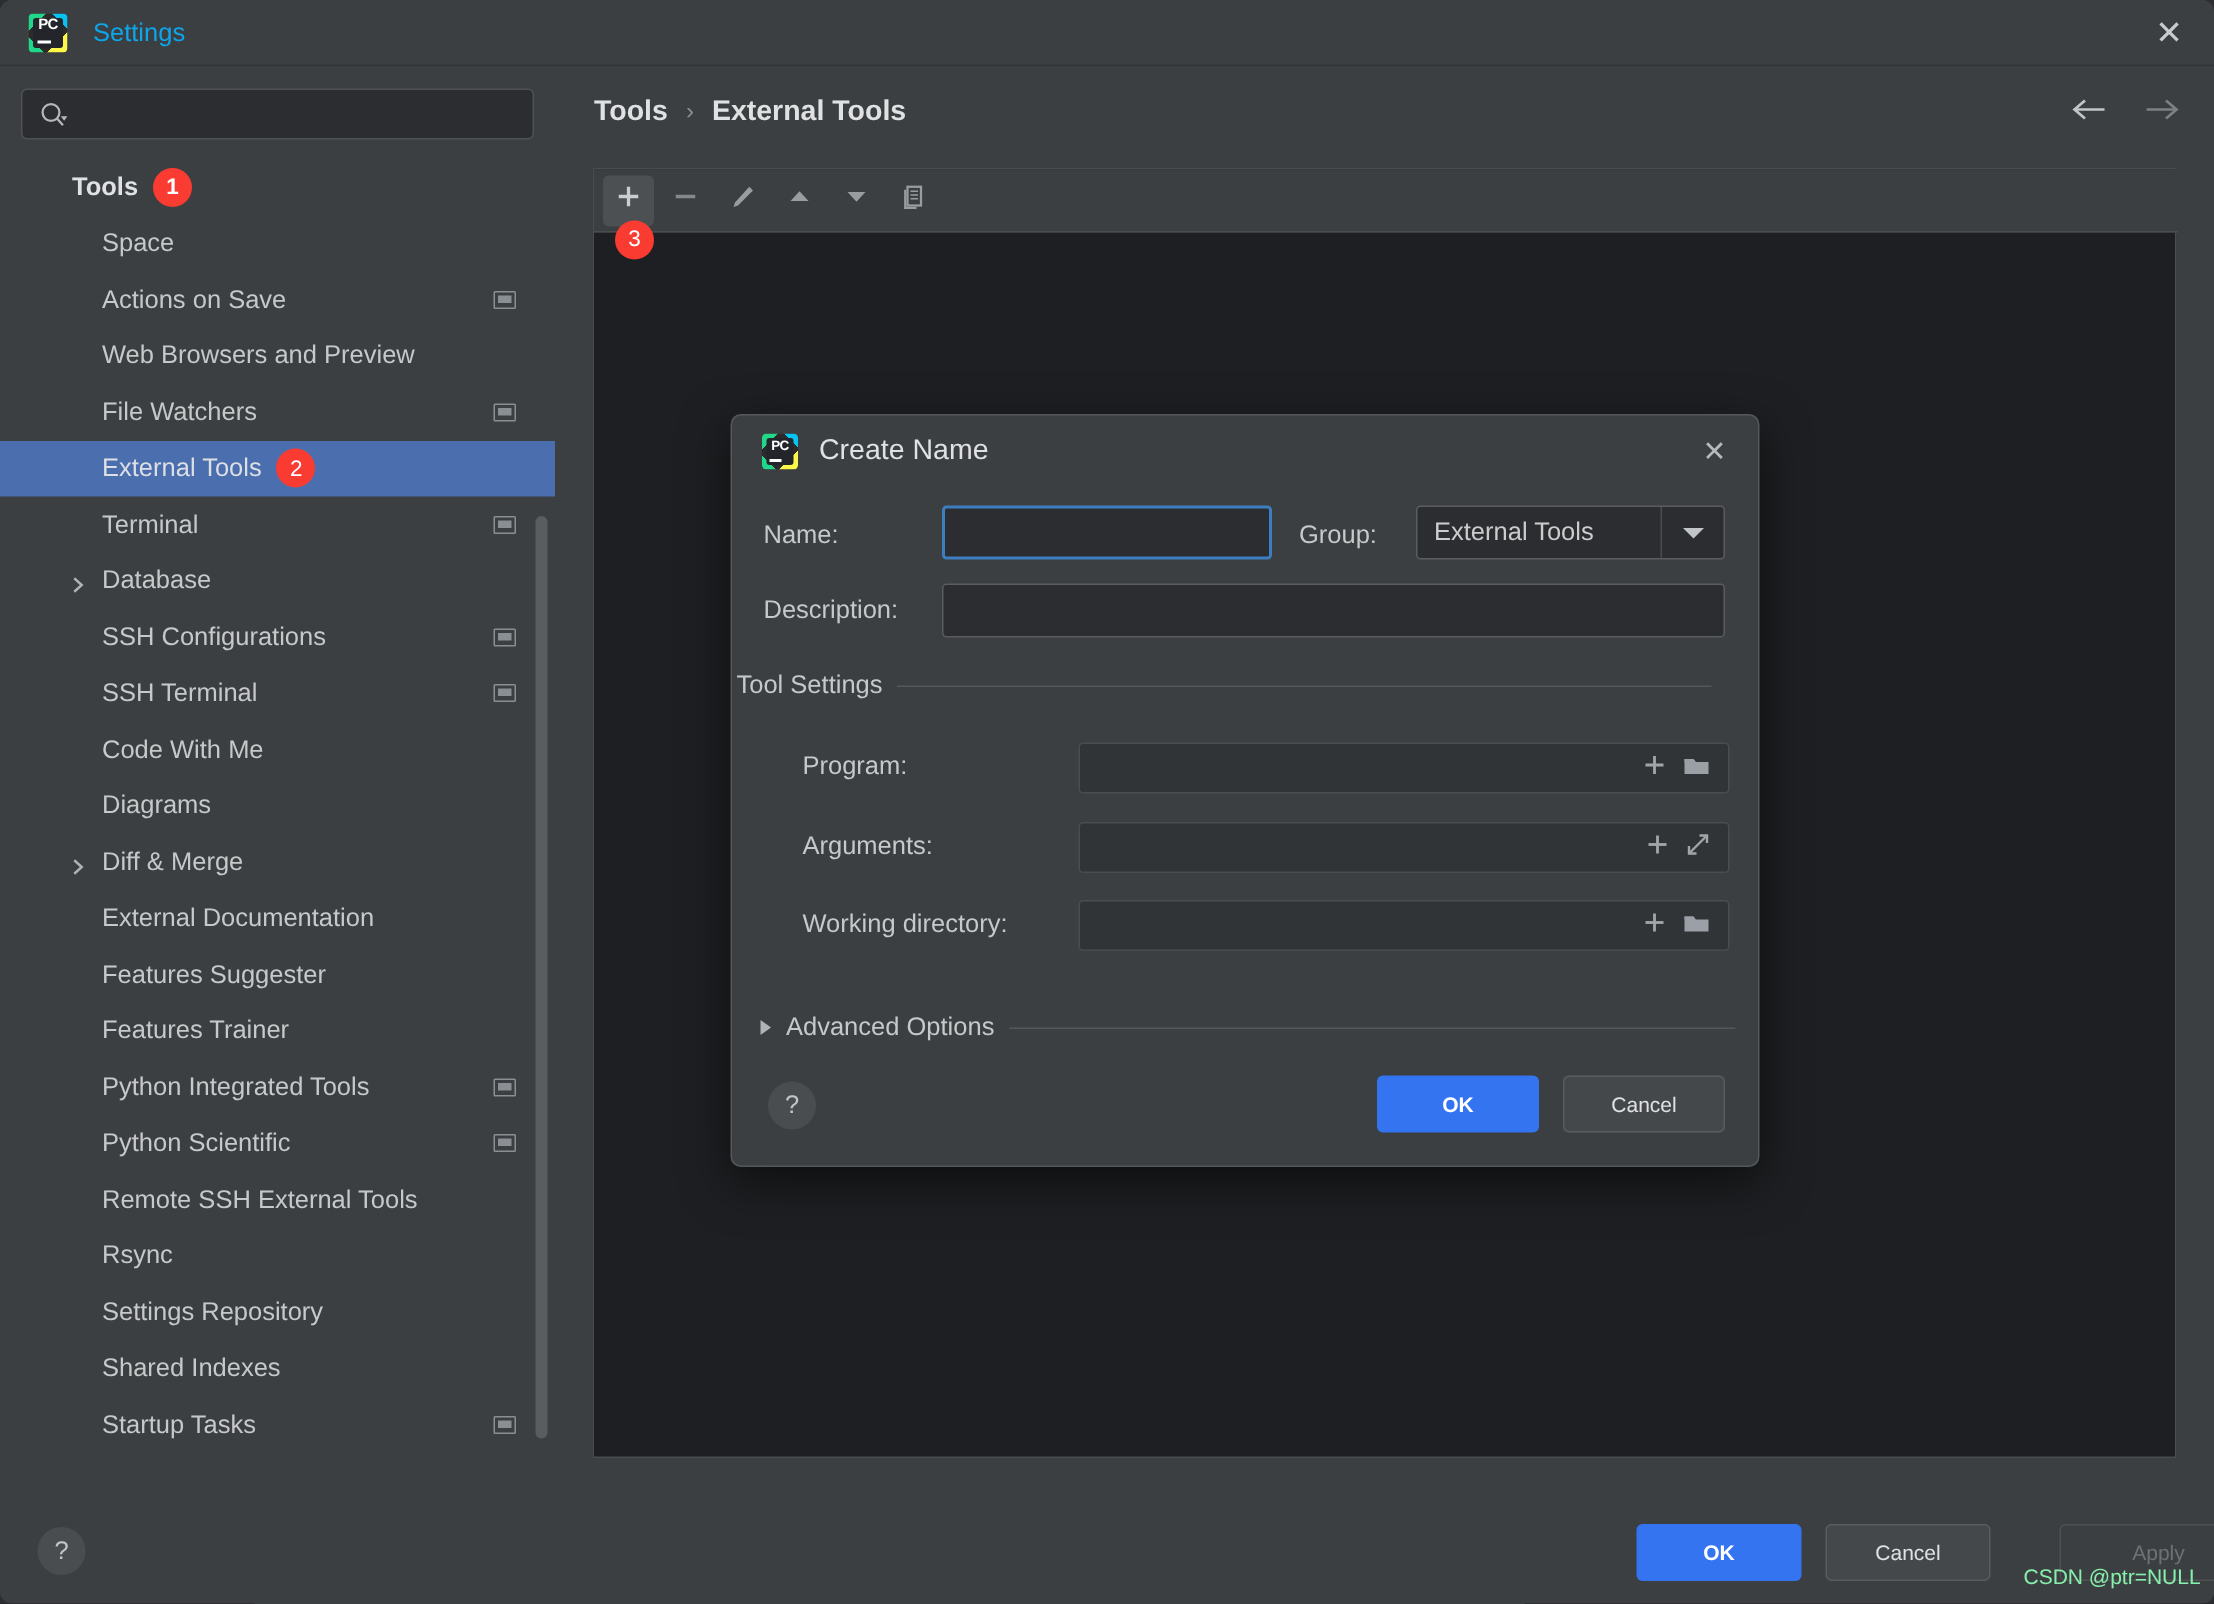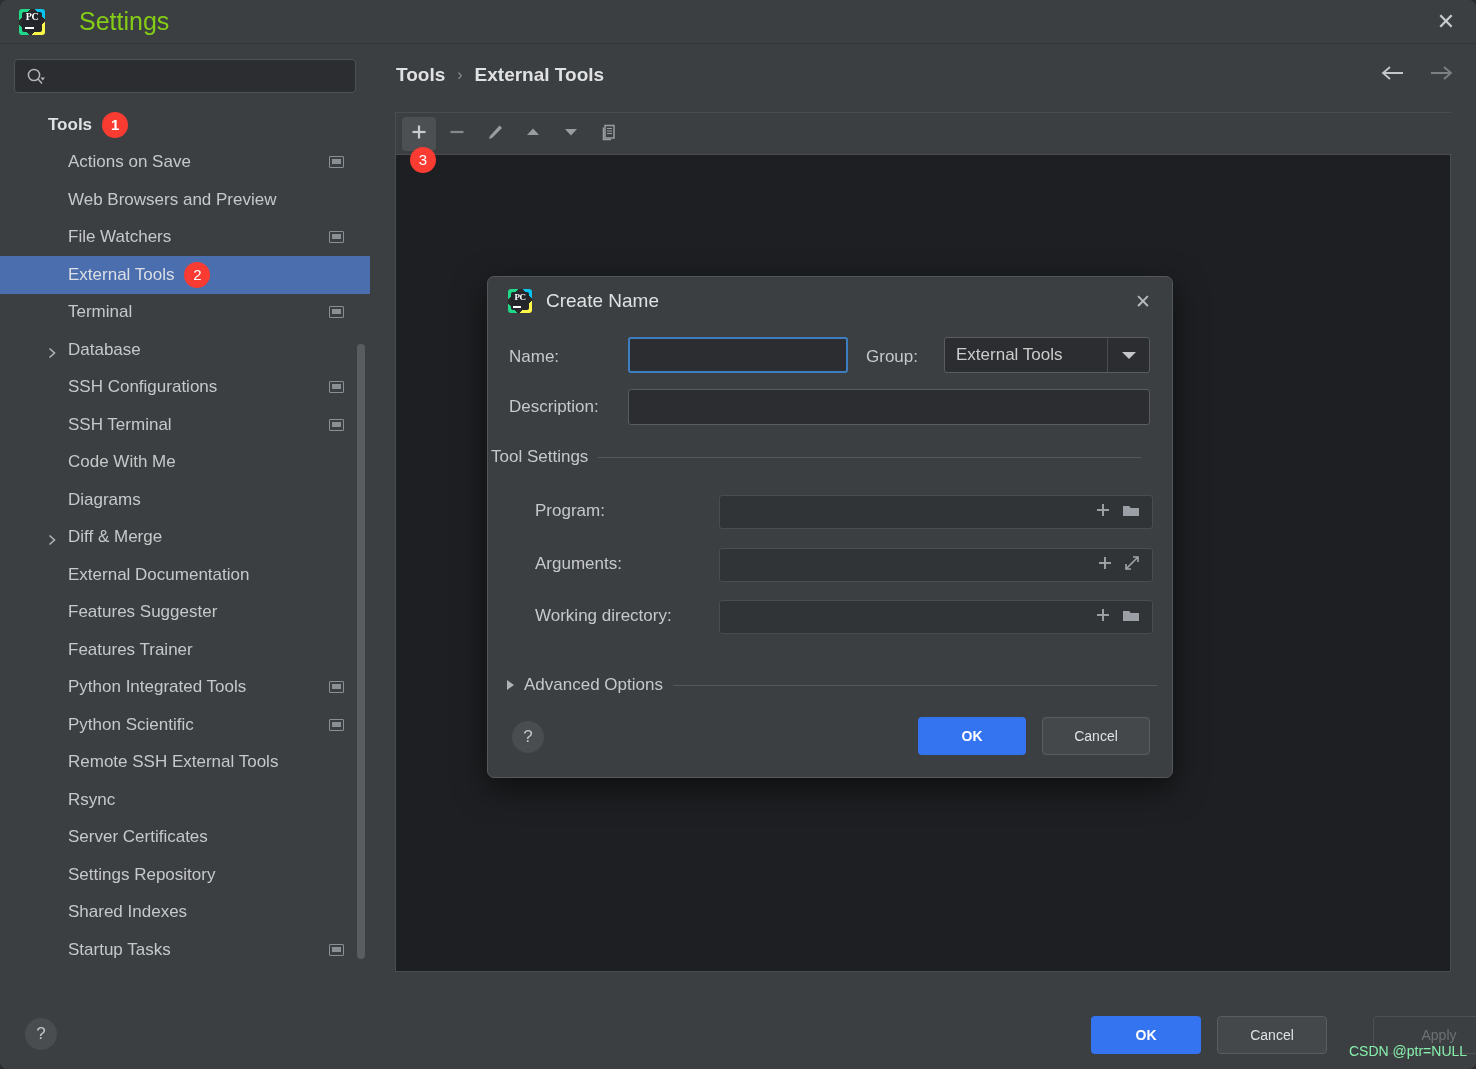--- a/index.html
+++ b/index.html
@@ -20,21 +20,20 @@
   
   .titlebar {
     position: absolute; left: 0; top: 0; width: 1476px; height: 44px;
     background: #3c3f41;
     border-bottom: 1px solid #323436;
     display: flex; align-items: center;
   }
   .pc-logo {
     position: relative; width: 26px; height: 26px; margin-left: 19px;
     flex: 0 0 auto;
-    font-family: Liberation Serif, serif;
   }
   .pc-logo .bg {
     position: absolute; inset: 0;
     background:
       linear-gradient(135deg, #21d789 0%, #21d789 22%, transparent 22%),
       linear-gradient(225deg, #07c3f2 0%, #07c3f2 20%, transparent 20%),
       linear-gradient(45deg, #21d789 0%, #21d789 20%, transparent 20%),
       linear-gradient(315deg, #fcf84a 0%, #fcf84a 26%, transparent 26%),
       #2b2b2b;
     border-radius: 3px;
@@ -45,21 +44,21 @@
   }
   .pc-logo .pctext {
     position: absolute; left: 0; top: 2px; width: 100%;
     text-align: center; color: #fff; font-size: 10px; font-weight: bold;
     letter-spacing: -0.5px; line-height: 12px;
   }
   .pc-logo .bar {
     position: absolute; left: 6px; bottom: 6px; width: 9px; height: 2px; background: #fff;
   }
   .title-text {
-    margin-left: 34px; color: #84cc16; font-size: 25px;
+    margin-left: 17px; color: #0ea5e9; font-size: 17px;
   }
   .win-close {
     position: absolute; right: 0; top: 0; width: 60px; height: 44px;
     display: flex; align-items: center; justify-content: center;
     color: #c8cbcf; font-size: 22px; font-weight: 300;
   }
 
   
   .sidebar {
     position: absolute; left: 0; top: 44px; width: 370px; height: 956px;
@@ -286,20 +285,23 @@
         </svg>
       </span>
       <input class="search-input" value="" placeholder="" style="">
     </div>
     <div class="tree" id="tree">
         <div class="tree-row root">
           <span class="row-label">Tools</span>
           <span class="badge-num">1</span>
         </div>
         <div class="tree-row">
+          <span class="row-label">Space</span>
+        </div>
+        <div class="tree-row">
           <span class="row-label">Actions on Save</span>
           <span class="scope-badge"></span>
         </div>
         <div class="tree-row">
           <span class="row-label">Web Browsers and Preview</span>
         </div>
         <div class="tree-row">
           <span class="row-label">File Watchers</span>
           <span class="scope-badge"></span>
         </div>
@@ -352,23 +354,20 @@
         </div>
         <div class="tree-row">
           <span class="row-label">Python Scientific</span>
           <span class="scope-badge"></span>
         </div>
         <div class="tree-row">
           <span class="row-label">Remote SSH External Tools</span>
         </div>
         <div class="tree-row">
           <span class="row-label">Rsync</span>
-        </div>
-        <div class="tree-row">
-          <span class="row-label">Server Certificates</span>
         </div>
         <div class="tree-row">
           <span class="row-label">Settings Repository</span>
         </div>
         <div class="tree-row">
           <span class="row-label">Shared Indexes</span>
         </div>
         <div class="tree-row">
           <span class="row-label">Startup Tasks</span>
           <span class="scope-badge"></span>

